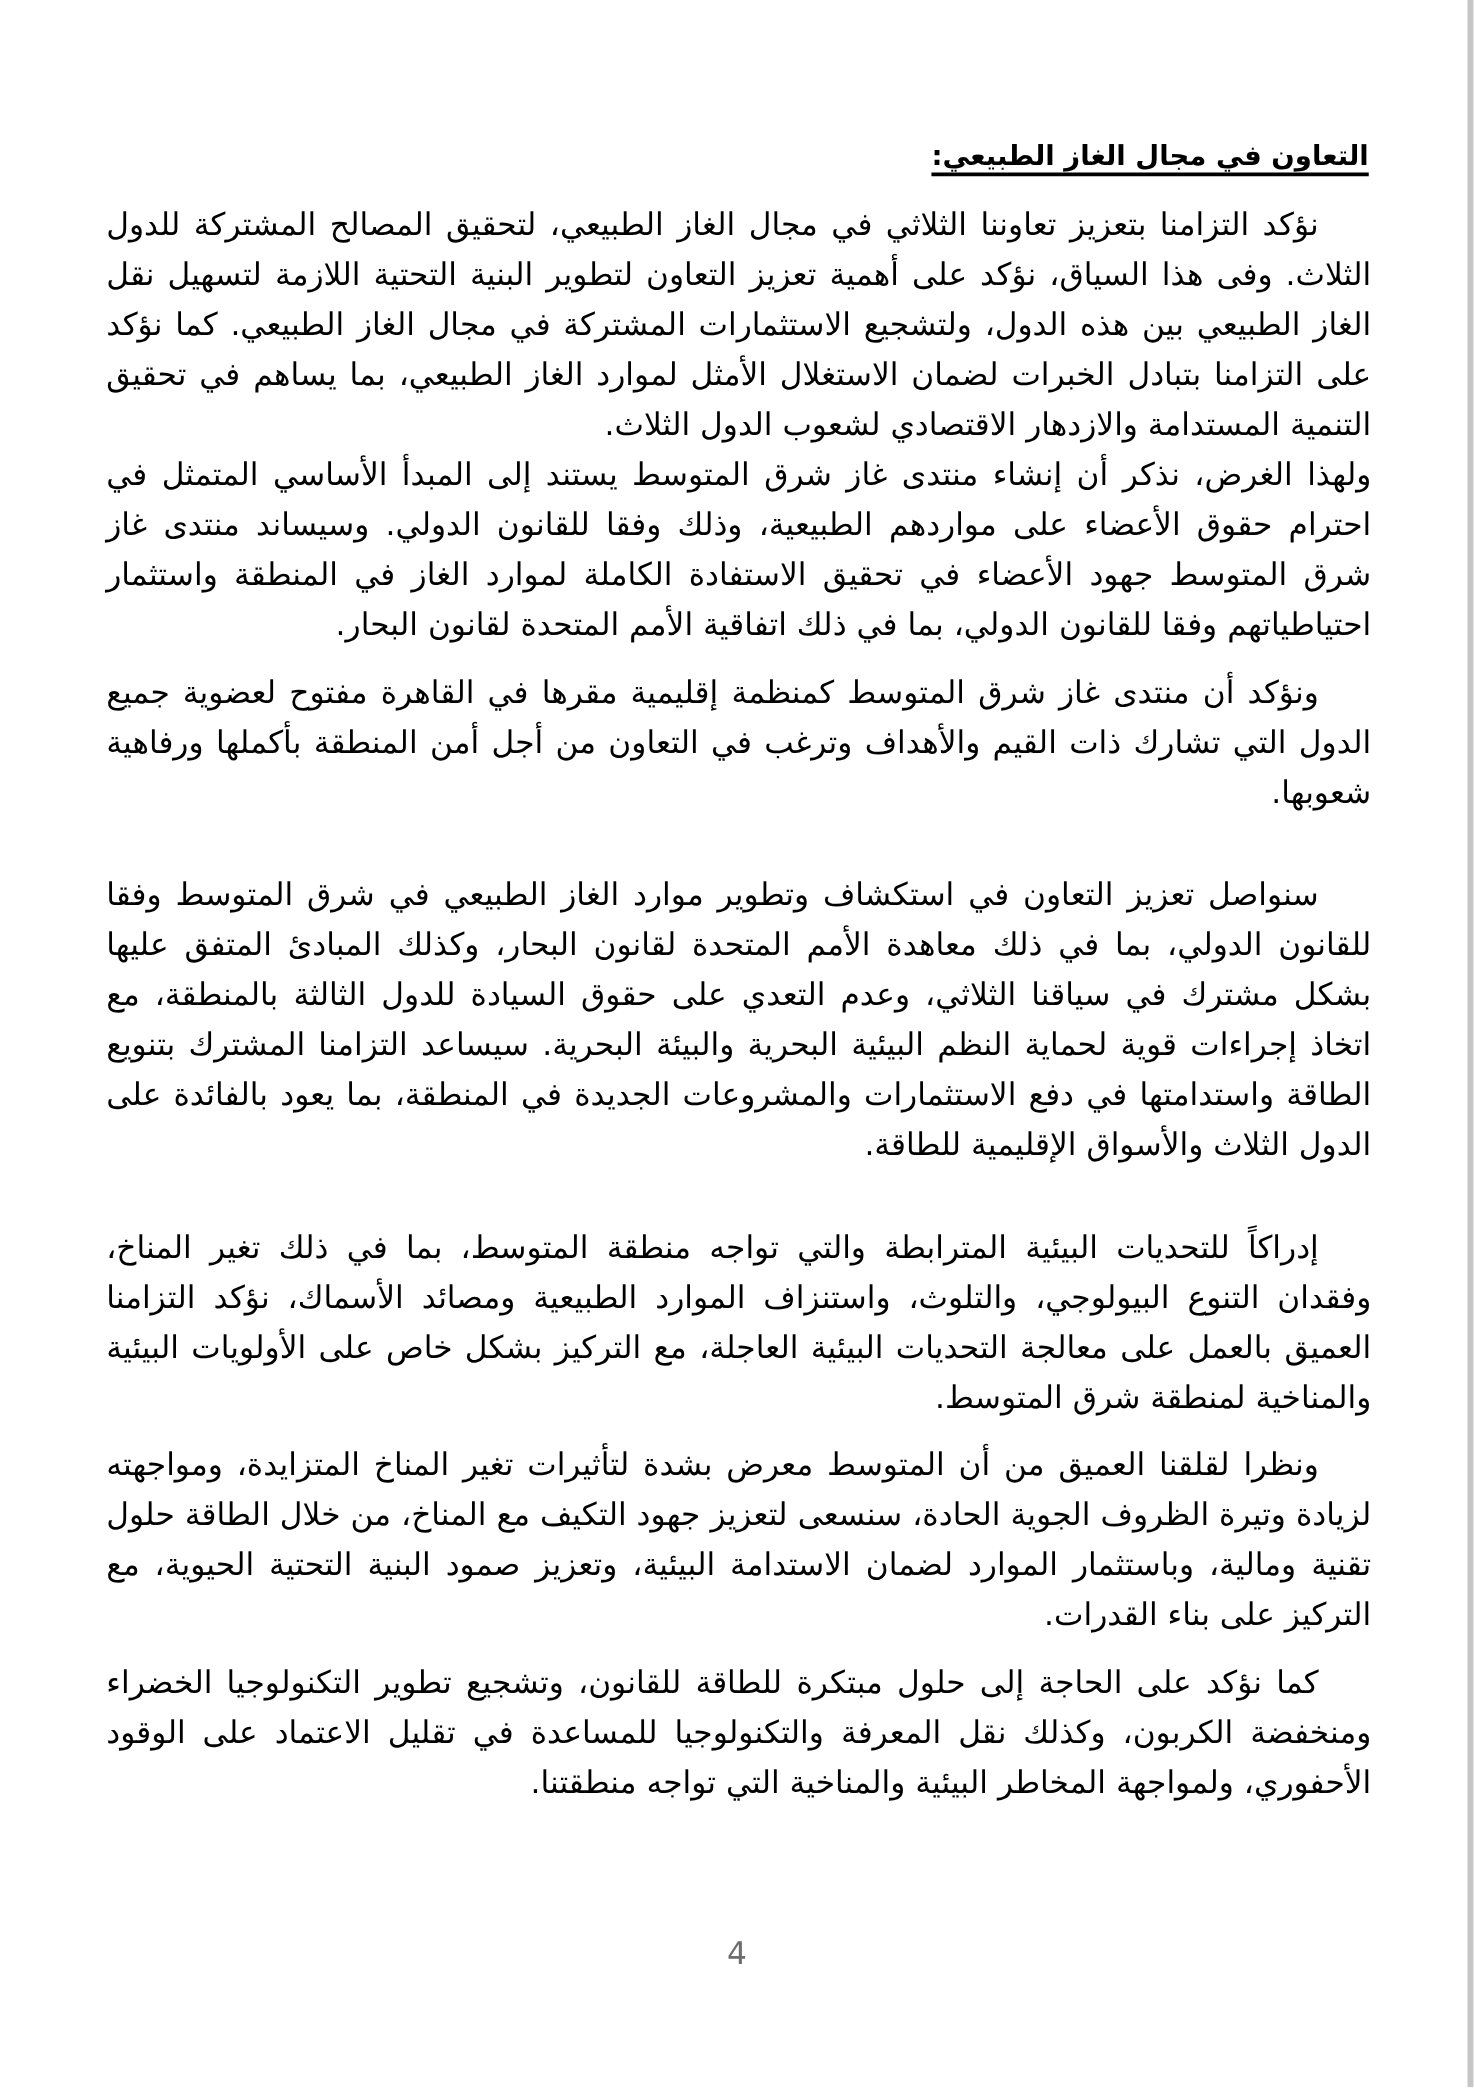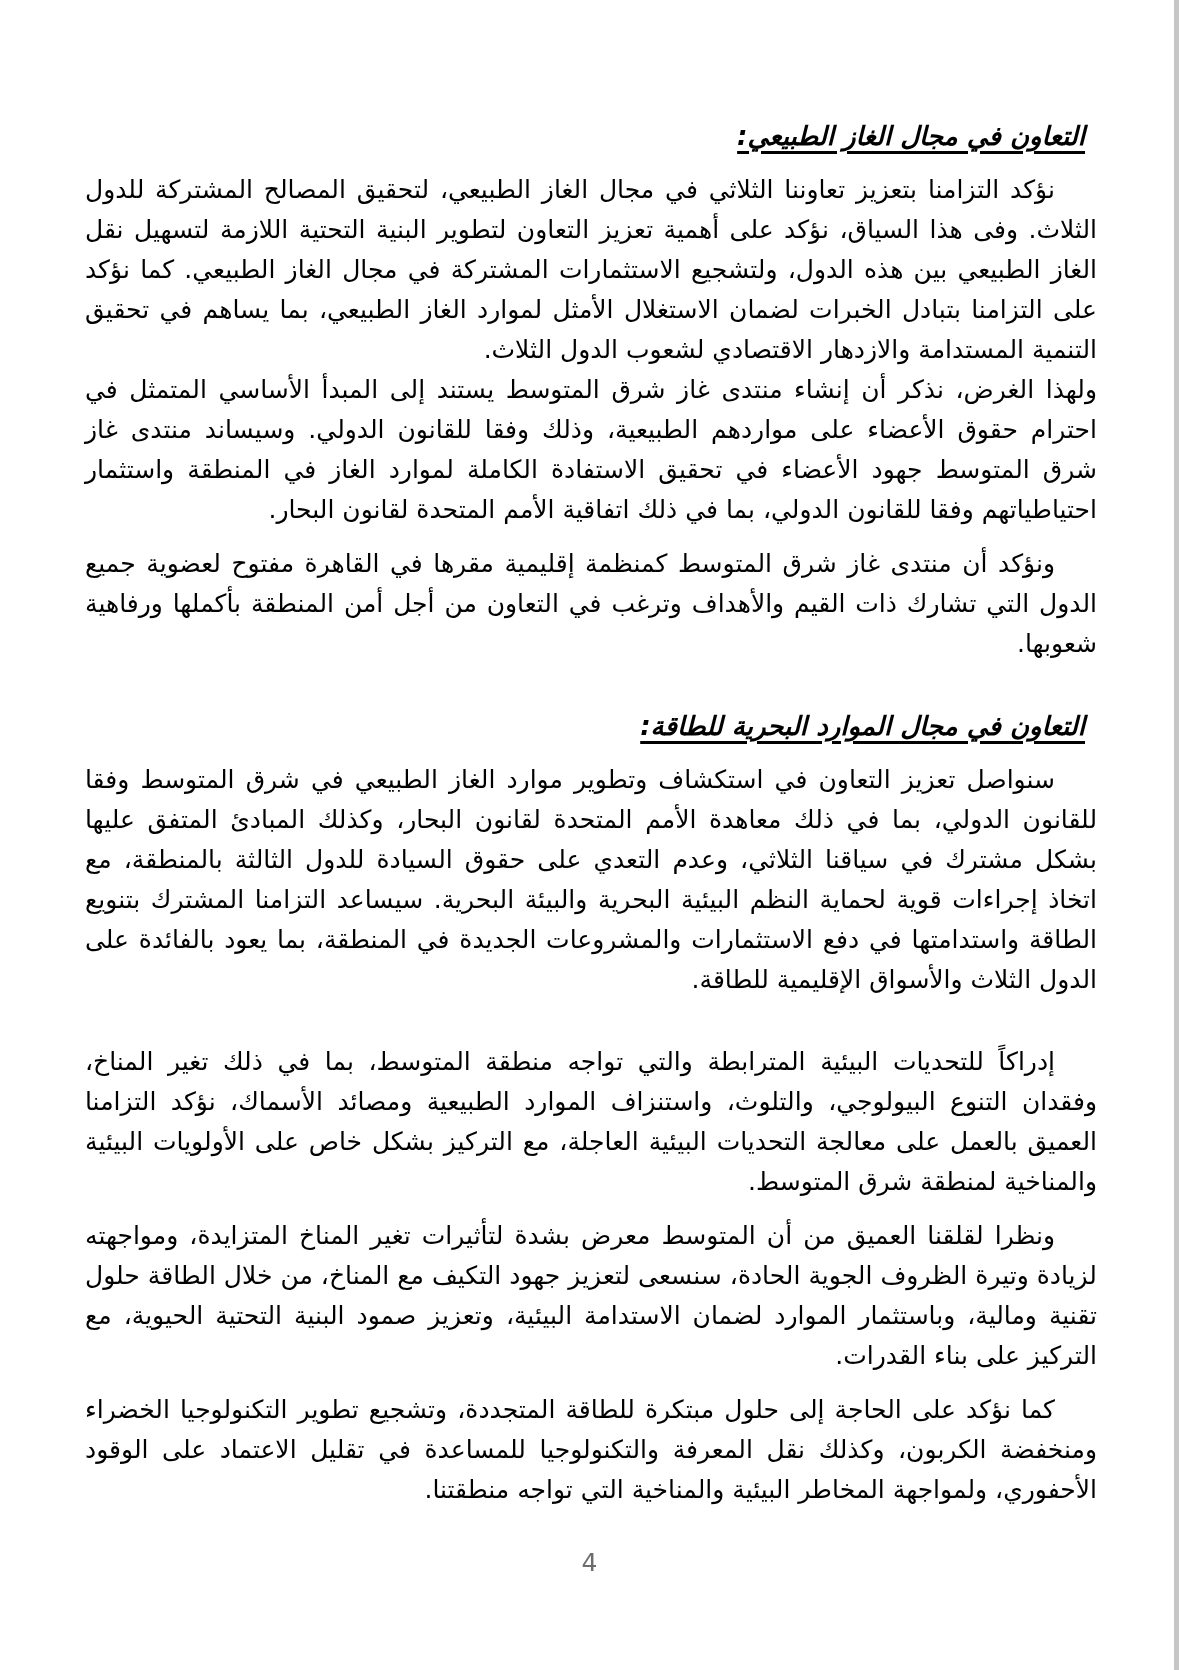--- a/index.html
+++ b/index.html
@@ -23,27 +23,26 @@
     direction: rtl;
     unicode-bidi: embed;
     text-align: justify;
     color: #000000;
     font-size: 25px;
     line-height: 40px;
   }
   .section { margin: 0; }
   .section + .section { margin-top: 42px; }
   .sec-heading {
-    font-size: 26px;
+    font-size: 22px;
     font-weight: bold;
-    margin: 12px;
+    margin: 2px;
     text-decoration: underline;
     text-decoration-thickness: 3px;
     text-underline-offset: 6px;
-    font-style: italic;
   }
   .sub-heading {
     font-size: 26px;
     font-weight: bold;
     margin: 0;
   }
   .para {
     margin: 0;
     text-align: justify;
   }
@@ -75,28 +74,27 @@
   <div class="doc">
 
     <div class="section">
       <h2 class="sec-heading">التعاون في مجال الغاز الطبيعي:</h2>
       <p class="para indent">نؤكد التزامنا بتعزيز تعاوننا الثلاثي في مجال الغاز الطبيعي، لتحقيق المصالح المشتركة للدول الثلاث. وفى هذا السياق، نؤكد على أهمية تعزيز التعاون لتطوير البنية التحتية اللازمة لتسهيل نقل الغاز الطبيعي بين هذه الدول، ولتشجيع الاستثمارات المشتركة في مجال الغاز الطبيعي. كما نؤكد على التزامنا بتبادل الخبرات لضمان الاستغلال الأمثل لموارد الغاز الطبيعي، بما يساهم في تحقيق التنمية المستدامة والازدهار الاقتصادي لشعوب الدول الثلاث.</p>
       <p class="para">ولهذا الغرض، نذكر أن إنشاء منتدى غاز شرق المتوسط يستند إلى المبدأ الأساسي المتمثل في احترام حقوق الأعضاء على مواردهم الطبيعية، وذلك وفقا للقانون الدولي. وسيساند منتدى غاز شرق المتوسط جهود الأعضاء في تحقيق الاستفادة الكاملة لموارد الغاز في المنطقة واستثمار احتياطياتهم وفقا للقانون الدولي، بما في ذلك اتفاقية الأمم المتحدة لقانون البحار.</p>
       <p class="para indent">ونؤكد أن منتدى غاز شرق المتوسط كمنظمة إقليمية مقرها في القاهرة مفتوح لعضوية جميع الدول التي تشارك ذات القيم والأهداف وترغب في التعاون من أجل أمن المنطقة بأكملها ورفاهية شعوبها.</p>
     </div>
 
     <div class="section">
-      <h2 class="sec-heading">التعاون في مجال الموارد البحرية للطاقة:</h2>
       <p class="para indent">سنواصل تعزيز التعاون في استكشاف وتطوير موارد الغاز الطبيعي في شرق المتوسط وفقا للقانون الدولي، بما في ذلك معاهدة الأمم المتحدة لقانون البحار، وكذلك المبادئ المتفق عليها بشكل مشترك في سياقنا الثلاثي، وعدم التعدي على حقوق السيادة للدول الثالثة بالمنطقة، مع اتخاذ إجراءات قوية لحماية النظم البيئية البحرية والبيئة البحرية. سيساعد التزامنا المشترك بتنويع الطاقة واستدامتها في دفع الاستثمارات والمشروعات الجديدة في المنطقة، بما يعود بالفائدة على الدول الثلاث والأسواق الإقليمية للطاقة.</p>
     </div>
 
     <div class="section">
       <p class="para indent">إدراكاً للتحديات البيئية المترابطة والتي تواجه منطقة المتوسط، بما في ذلك تغير المناخ، وفقدان التنوع البيولوجي، والتلوث، واستنزاف الموارد الطبيعية ومصائد الأسماك، نؤكد التزامنا العميق بالعمل على معالجة التحديات البيئية العاجلة، مع التركيز بشكل خاص على الأولويات البيئية والمناخية لمنطقة شرق المتوسط.</p>
       <p class="para indent">ونظرا لقلقنا العميق من أن المتوسط معرض بشدة لتأثيرات تغير المناخ المتزايدة، ومواجهته لزيادة وتيرة الظروف الجوية الحادة، سنسعى لتعزيز جهود التكيف مع المناخ، من خلال الطاقة حلول تقنية ومالية، وباستثمار الموارد لضمان الاستدامة البيئية، وتعزيز صمود البنية التحتية الحيوية، مع التركيز على بناء القدرات.</p>
-      <p class="para indent">كما نؤكد على الحاجة إلى حلول مبتكرة للطاقة المتجددة، وتشجيع تطوير التكنولوجيا الخضراء ومنخفضة الكربون، وكذلك نقل المعرفة والتكنولوجيا للمساعدة في تقليل الاعتماد على الوقود الأحفوري، ولمواجهة المخاطر البيئية والمناخية التي تواجه منطقتنا.</p>
+      <p class="para indent">كما نؤكد على الحاجة إلى حلول مبتكرة للطاقة للقانون، وتشجيع تطوير التكنولوجيا الخضراء ومنخفضة الكربون، وكذلك نقل المعرفة والتكنولوجيا للمساعدة في تقليل الاعتماد على الوقود الأحفوري، ولمواجهة المخاطر البيئية والمناخية التي تواجه منطقتنا.</p>
     </div>
 
   </div>
 
   <div class="page-number">4</div>
 
   <div class="scrollbar-track"></div>
 
 </div>
 

